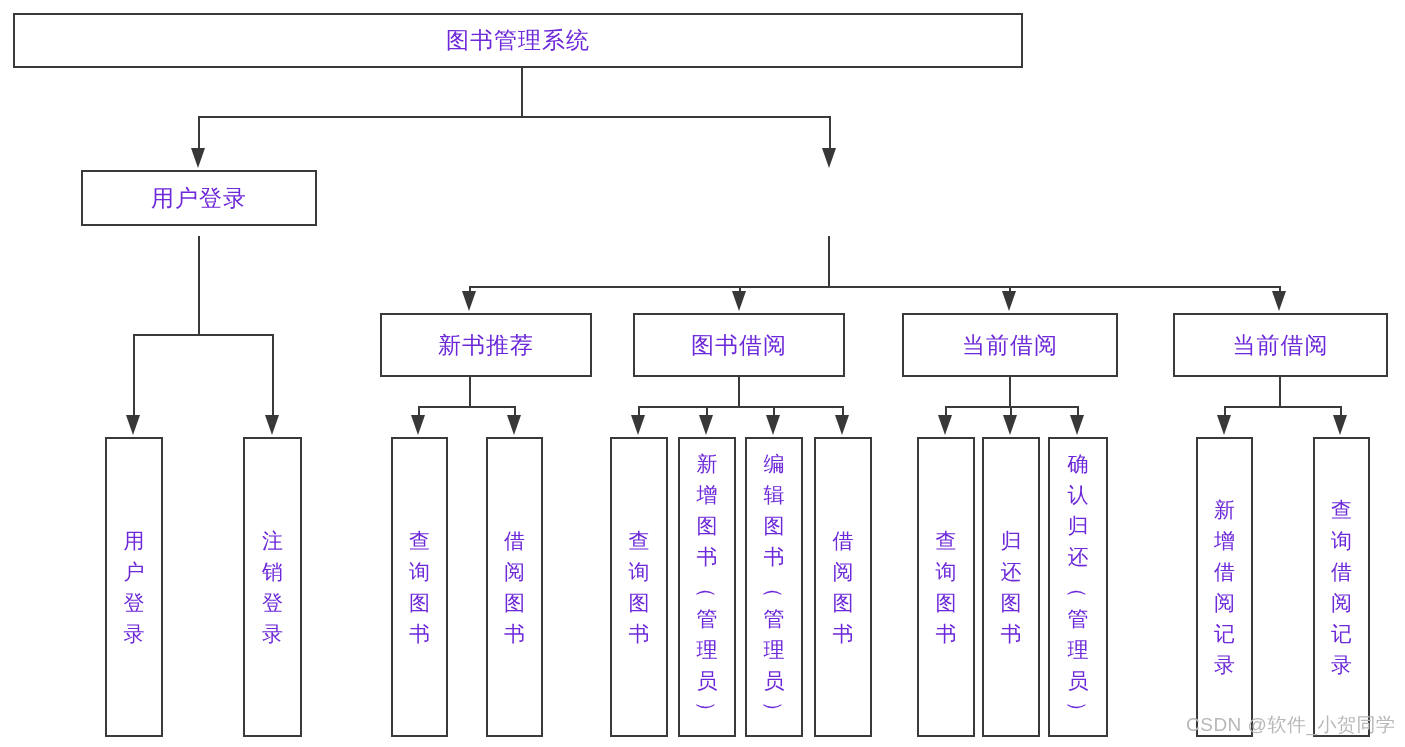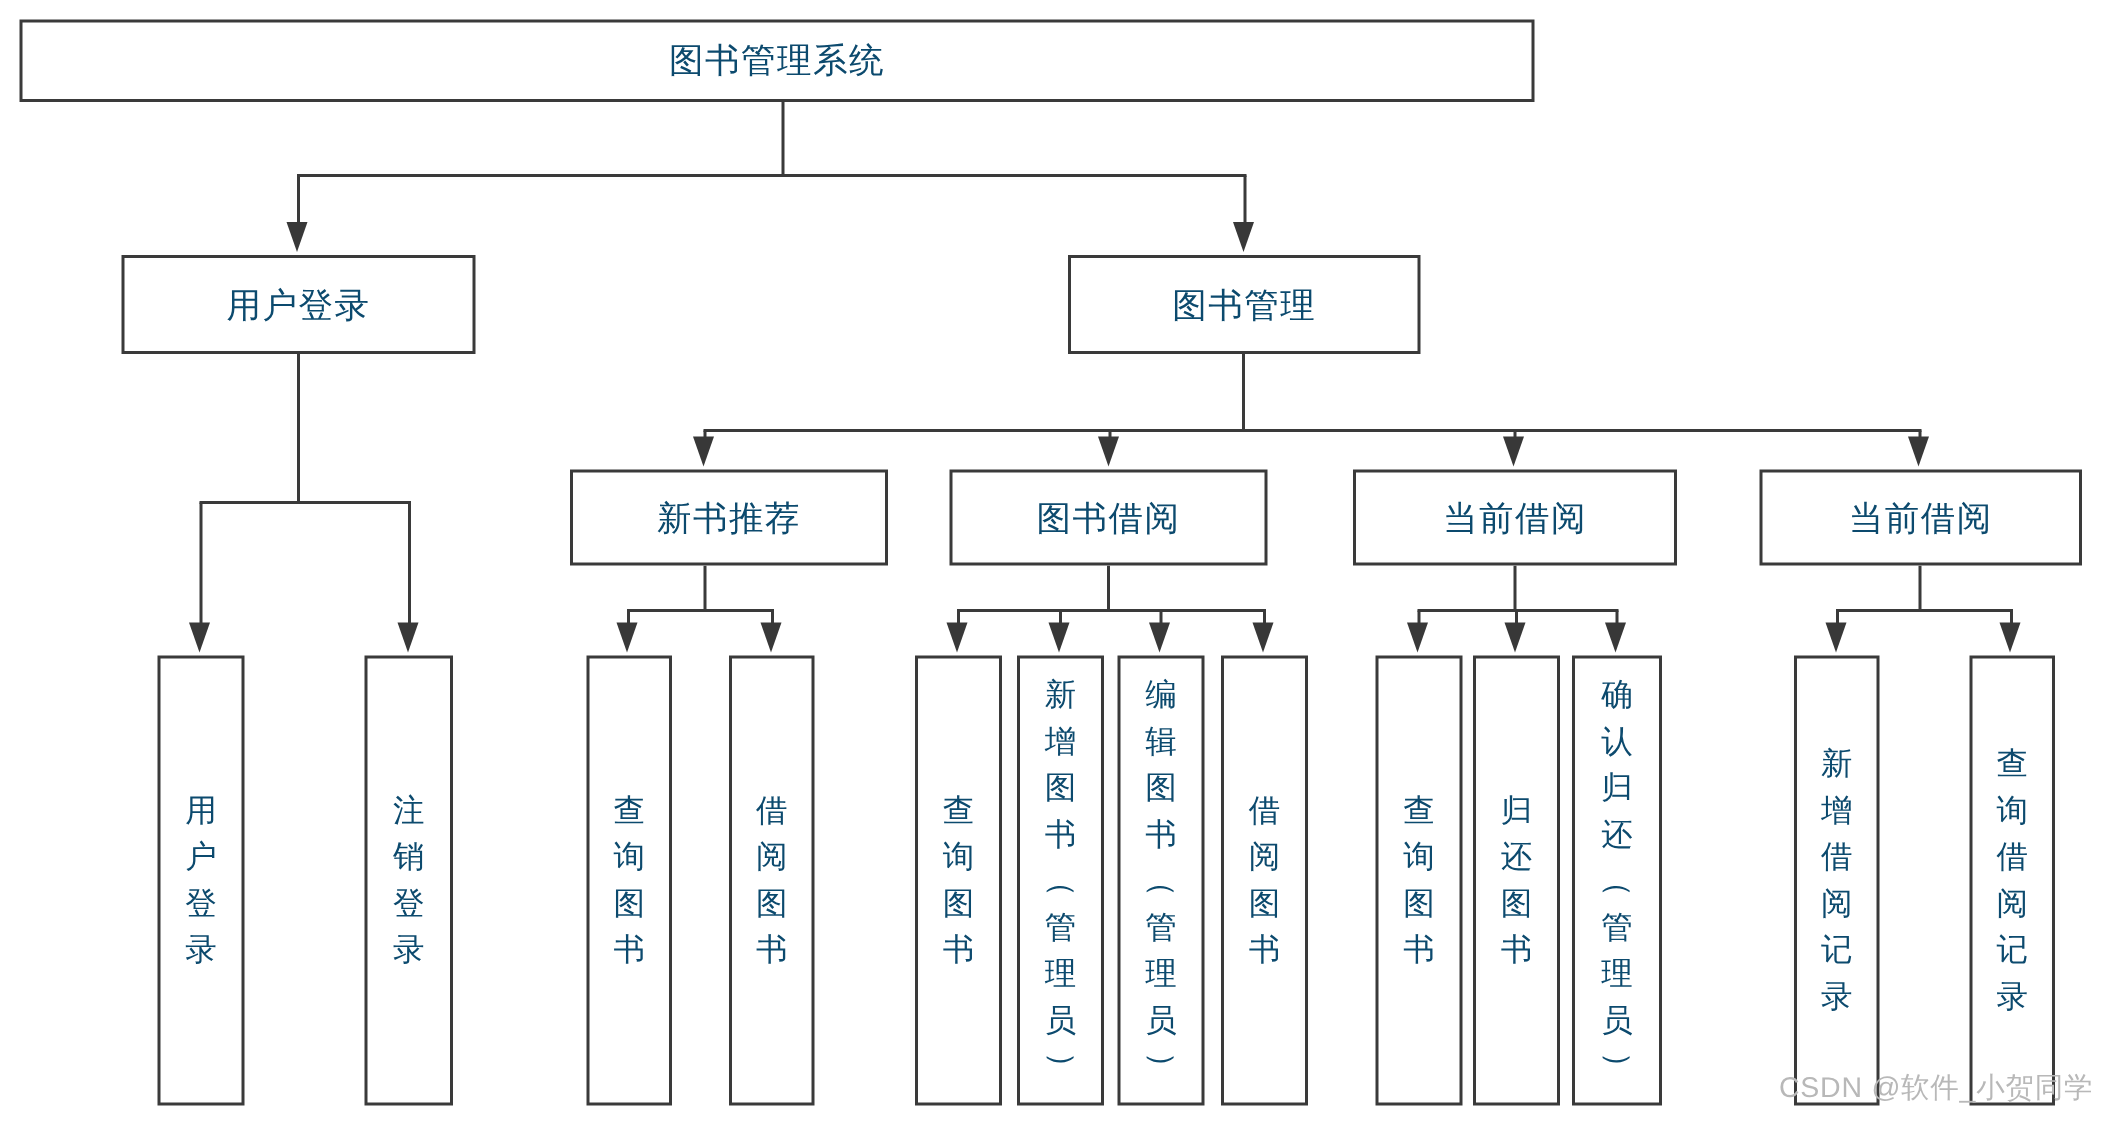--- a/index.html
+++ b/index.html
@@ -14,21 +14,21 @@
     position:absolute;
     box-sizing:border-box;
     border:2px solid #3a3a3a;
     background:#ffffff;
   }
   .node .label{
     display:flex;
     align-items:center;
     justify-content:center;
     width:100%;height:100%;
-    color:#0c4a6e;
+    color:#6d28d9;
     font-size:23px;
     letter-spacing:1px;
     white-space:nowrap;
   }
   .vnode .label{
     flex-direction:column;
     letter-spacing:0;
   }
   .vch{
     font-size:21px;
@@ -116,25 +116,22 @@
     <div class="arrow" style="left: 1070px; top: 415px;"></div>
     <div class="vline" style="left: 1279px; top: 377px; height: 31px;"></div>
     <div class="hline" style="left: 1224px; top: 406px; width: 118px;"></div>
     <div class="vline" style="left: 1224px; top: 407px; height: 12px;"></div>
     <div class="arrow" style="left: 1217px; top: 415px;"></div>
     <div class="vline" style="left: 1340px; top: 407px; height: 12px;"></div>
     <div class="arrow" style="left: 1333px; top: 415px;"></div>
     <div class="node" style="left: 13px; top: 13px; width: 1010px; height: 55px;">
       <div class="label">图书管理系统</div>
     </div>
-    <div class="node" style="left: 81px; top: 170px; width: 236px; height: 66px;">
+    <div class="node" style="left: 81px; top: 170px; width: 236px; height: 56px;">
       <div class="label">用户登录</div>
-    </div>
-    <div class="node" style="left: 712px; top: 170px; width: 235px; height: 66px;">
-      <div class="label">图书管理</div>
     </div>
     <div class="node" style="left: 380px; top: 313px; width: 212px; height: 64px;">
       <div class="label">新书推荐</div>
     </div>
     <div class="node" style="left: 633px; top: 313px; width: 212px; height: 64px; text-align: center;">
       <div class="label">图书借阅</div>
     </div>
     <div class="node" style="left: 902px; top: 313px; width: 216px; height: 64px;">
       <div class="label">当前借阅</div>
     </div>

